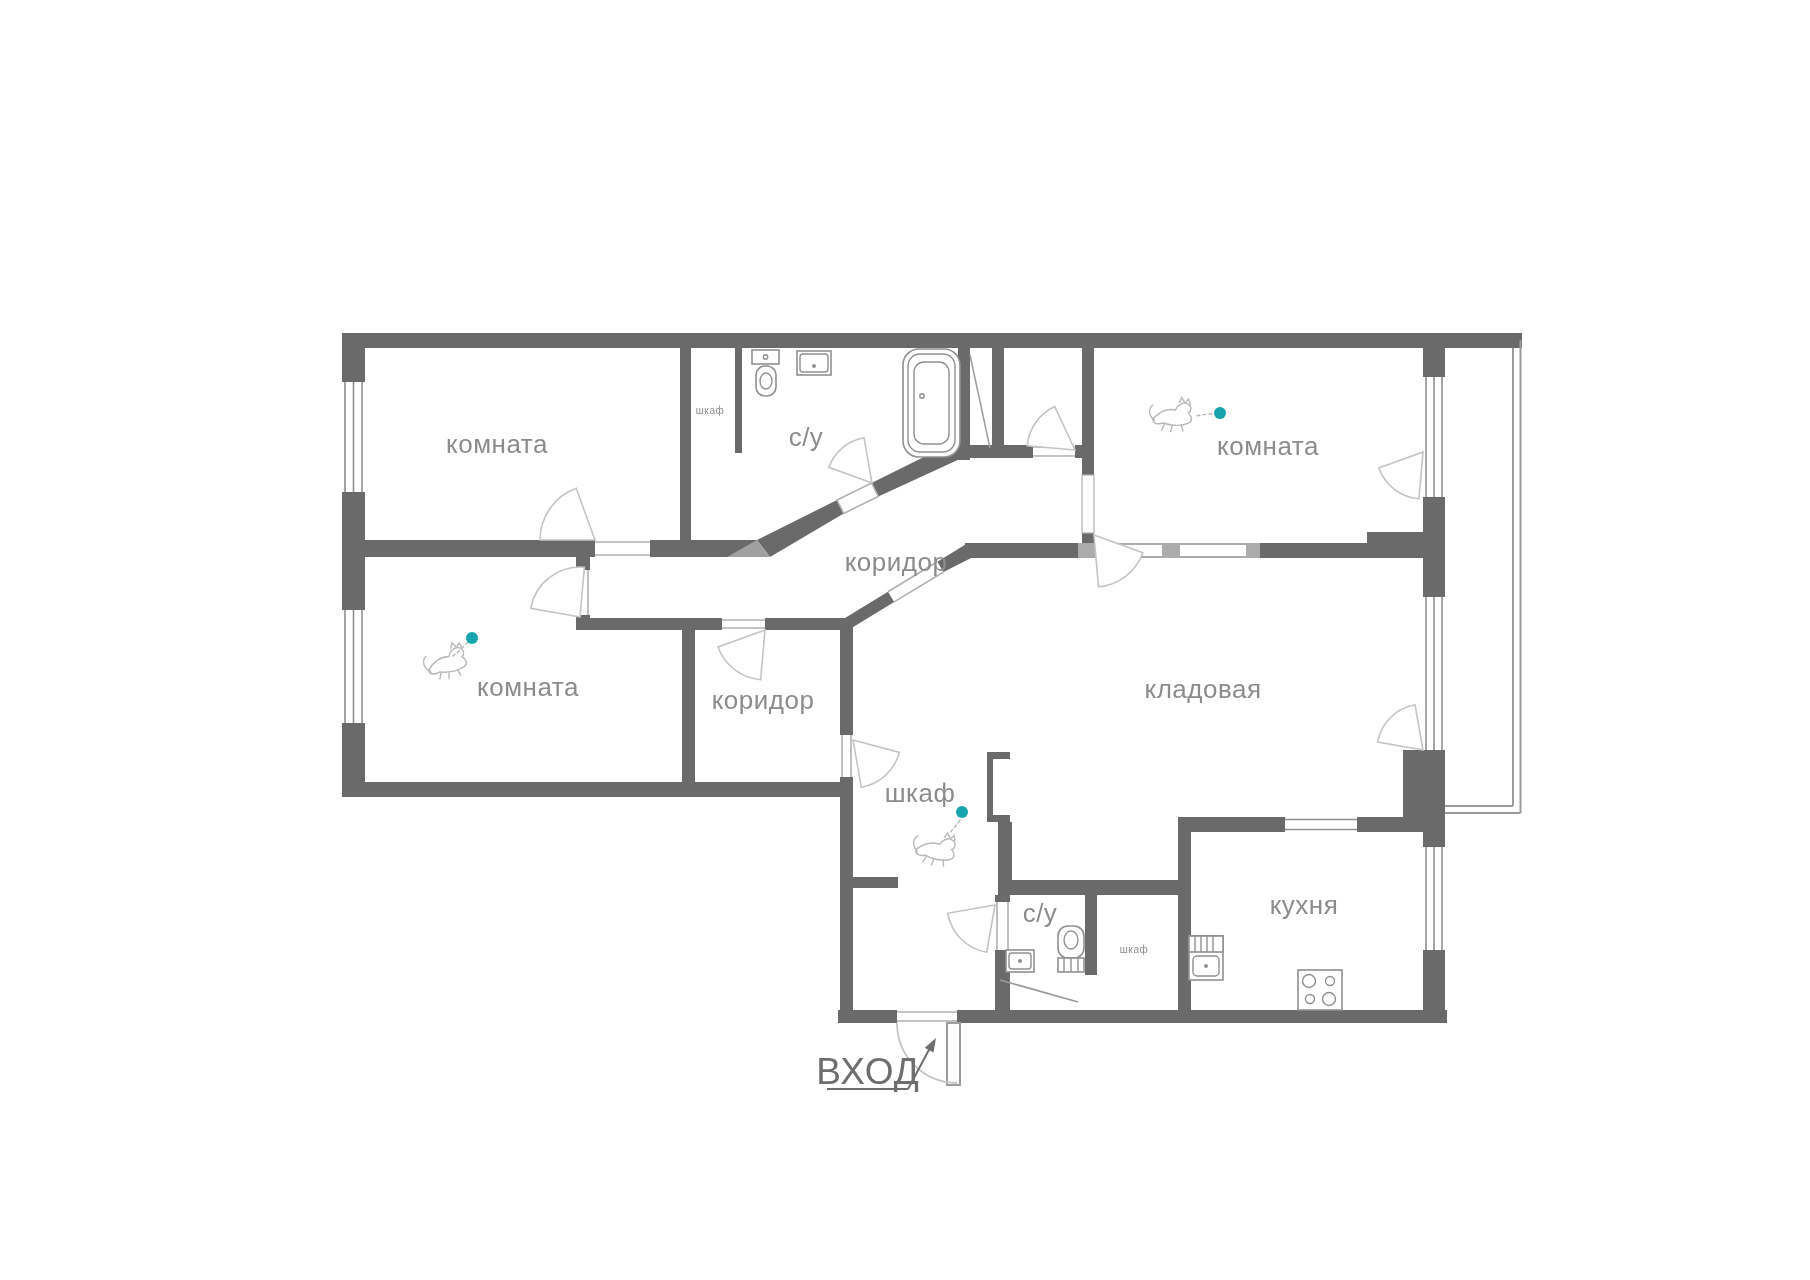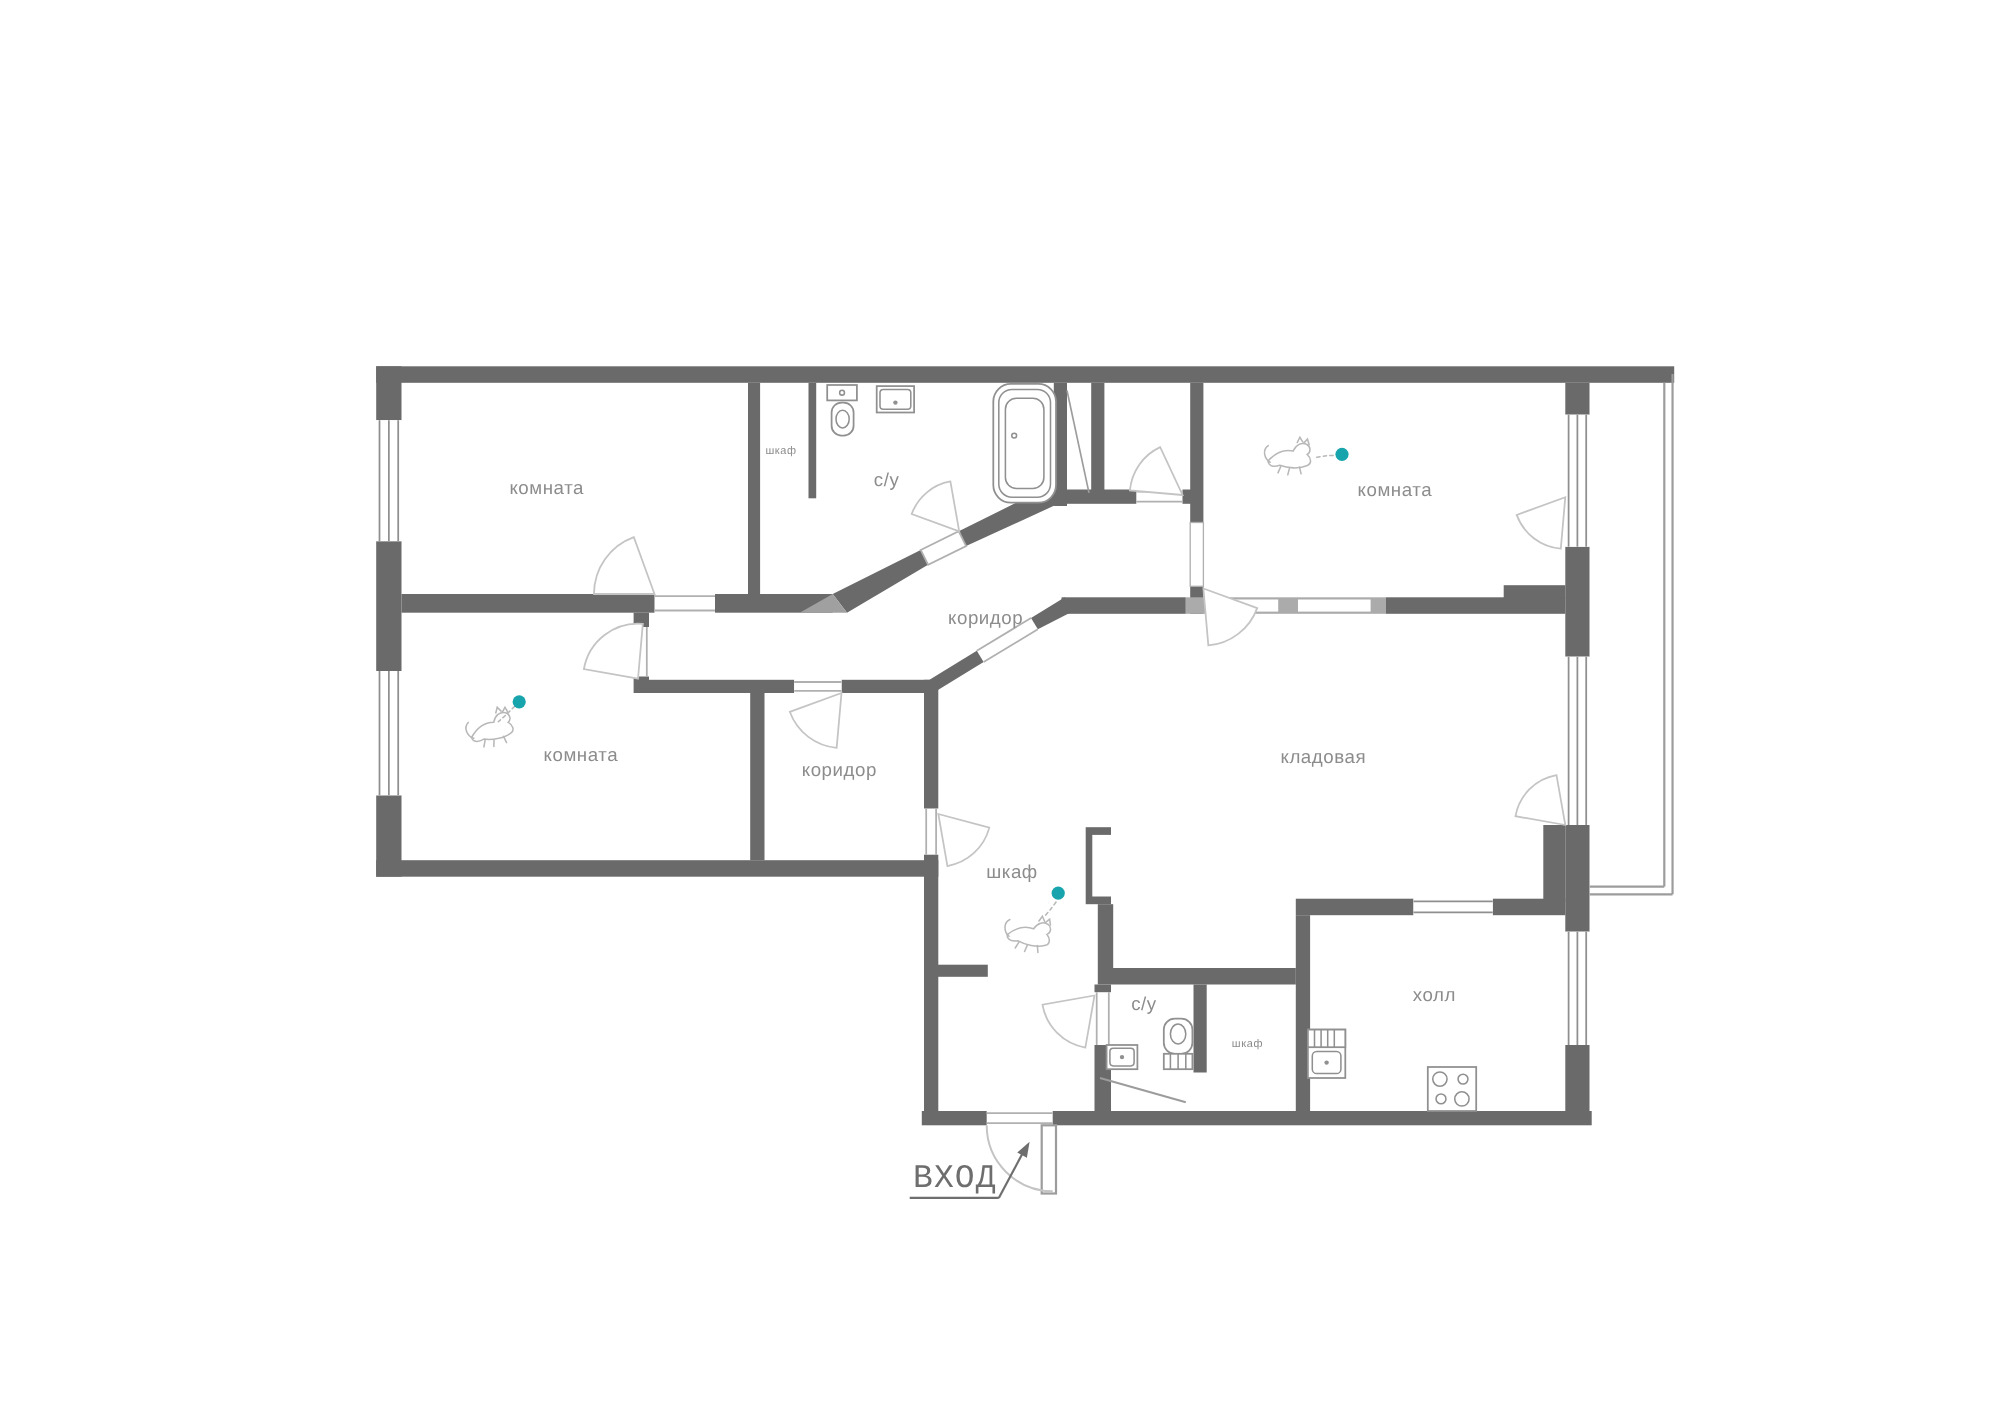--- a/index.html
+++ b/index.html
@@ -6,24 +6,24 @@
   #canvas{position:relative;width:1810px;height:1280px;background:#ffffff;overflow:hidden;
           font-family:"Liberation Sans",sans-serif;}
   #plan-svg{position:absolute;left:0;top:0;}
   .w{fill:var(--wall);}
   .thin{stroke:var(--threshold);stroke-width:1.6;fill:none;}
   .fan{fill:#ffffff;stroke:var(--door);stroke-width:1.6;}
   .fix{fill:#ffffff;stroke:var(--fixture);stroke-width:1.6;}
   .fixl{stroke:var(--fixture);stroke-width:1.4;fill:none;}
   .balc{stroke:#9c9c9c;stroke-width:2;fill:none;}
   .sketch{stroke:var(--sketch);stroke-width:1.4;fill:none;stroke-linecap:round;}
-  .lbl{position:absolute;transform:translate(-50%,-50%);color:var(--label);font-size:17px;
+  .lbl{position:absolute;transform:translate(-50%,-50%);color:var(--label);font-size:26px;
        letter-spacing:0.5px;white-space:nowrap;}
   .lbl.small{font-size:10px;}
-  .lbl.entrance{color:var(--entrance);font-size:30px;letter-spacing:1px;font-family:Liberation Mono, monospace;}
+  .lbl.entrance{color:var(--entrance);font-size:37px;letter-spacing:1px;}
 </style>
 </head>
 <body>
 
 <div id="canvas">
 
 <svg id="plan-svg" width="1810" height="1280" viewBox="0 0 1810 1280">
 
   <g>
 
@@ -257,16 +257,16 @@
 <div class="lbl small" style="left:710px;top:410px">шкаф</div>
 <div class="lbl" style="left:806px;top:437px">с/у</div>
 <div class="lbl" style="left:1268px;top:446px">комната</div>
 <div class="lbl" style="left:896px;top:562px">коридор</div>
 <div class="lbl" style="left:528px;top:687px">комната</div>
 <div class="lbl" style="left:763px;top:700px">коридор</div>
 <div class="lbl" style="left:1203px;top:689px">кладовая</div>
 <div class="lbl" style="left:920px;top:793px">шкаф</div>
 <div class="lbl" style="left:1040px;top:913px">с/у</div>
 <div class="lbl small" style="left:1134px;top:949px">шкаф</div>
-<div class="lbl" style="left:1304px;top:905px">холл</div>
+<div class="lbl" style="left:1304px;top:905px">кухня</div>
 <div class="lbl entrance" style="left:868px;top:1072px">ВХОД</div>
 
 </div>
 
 </body></html>

